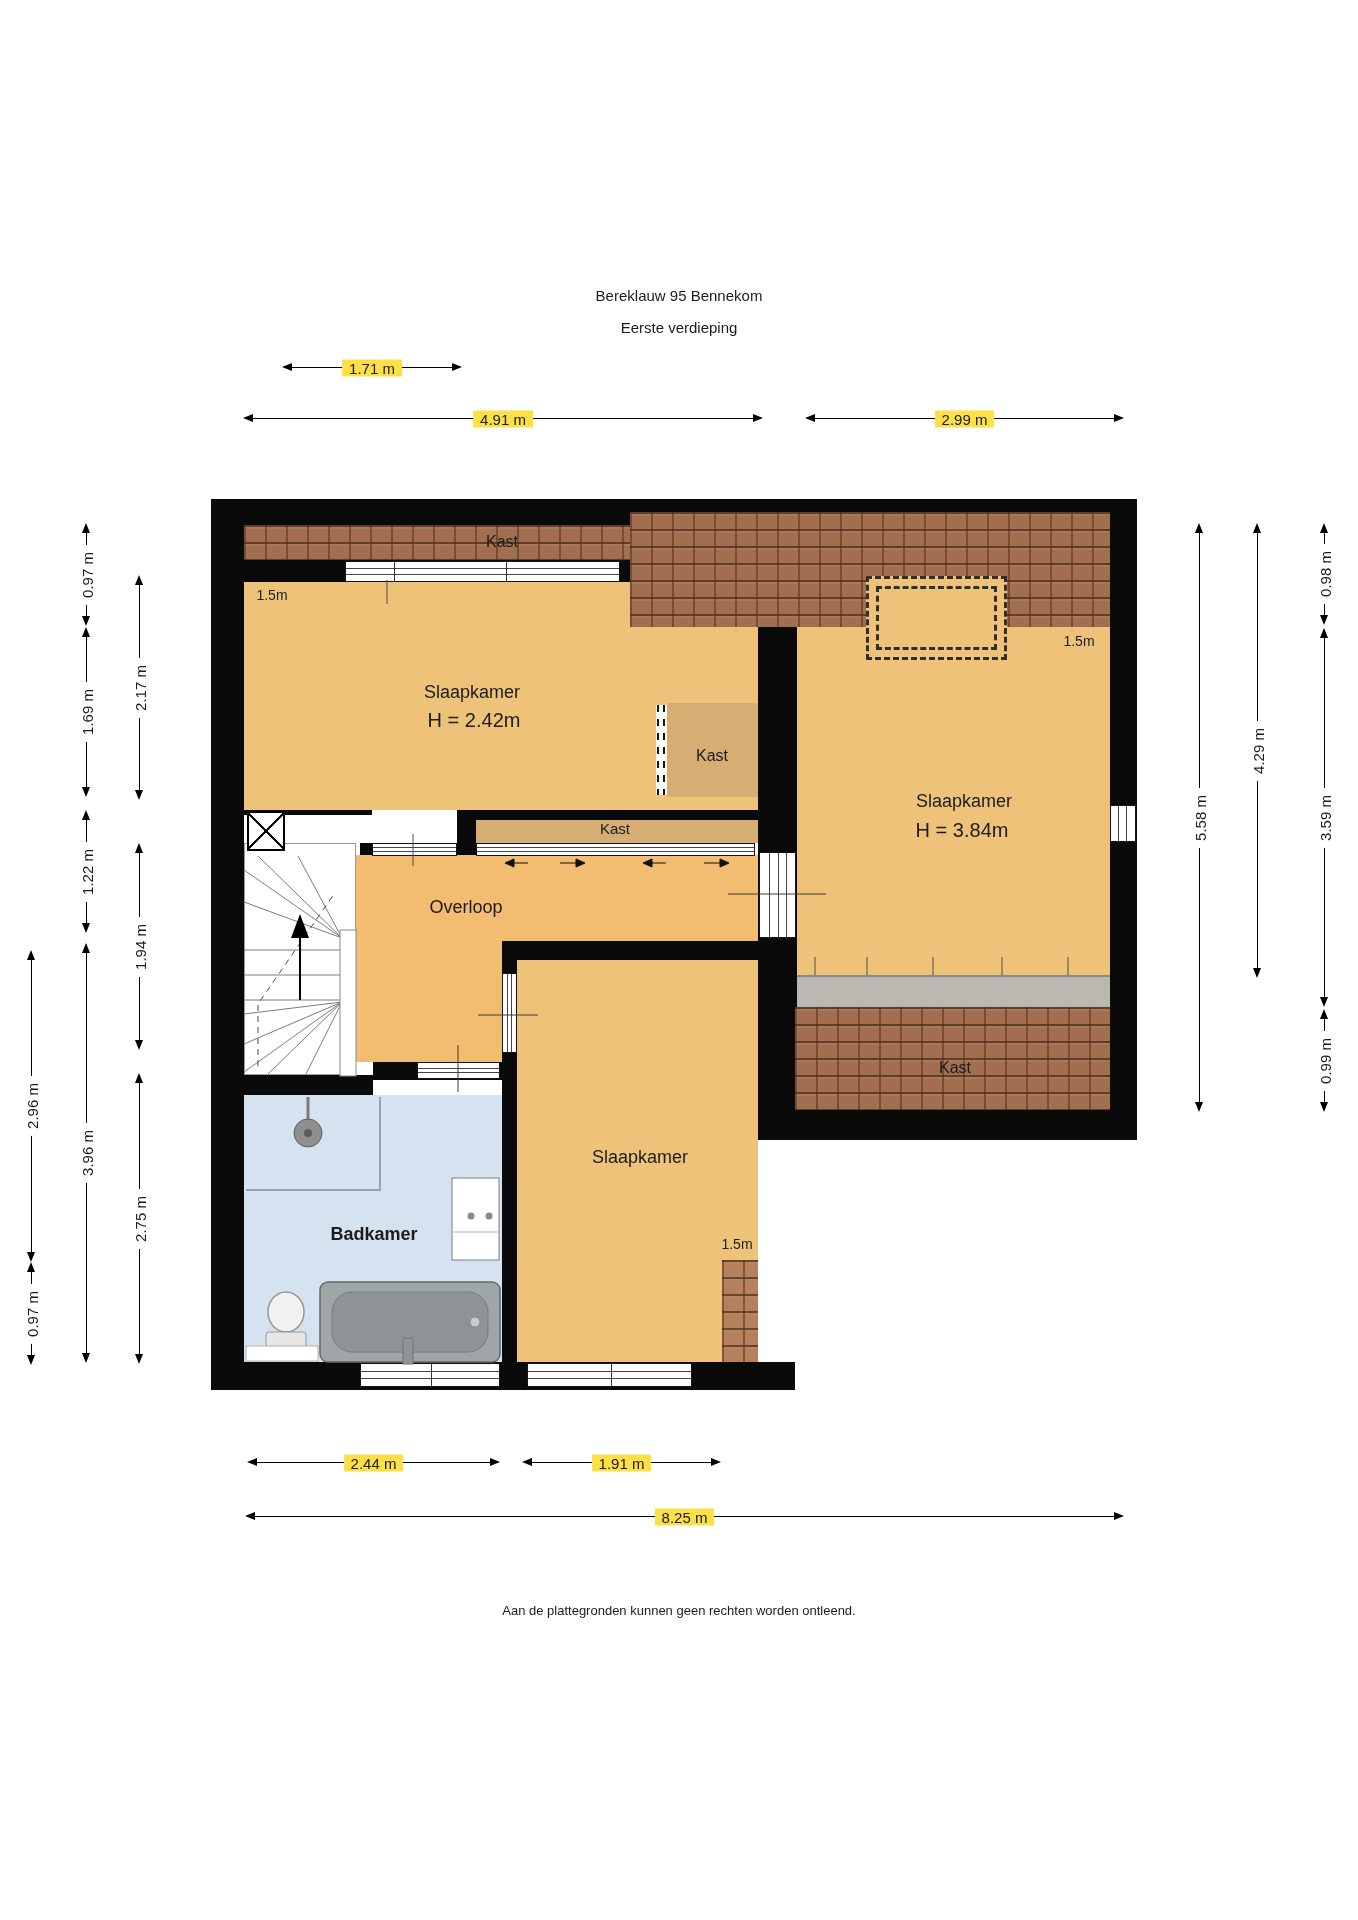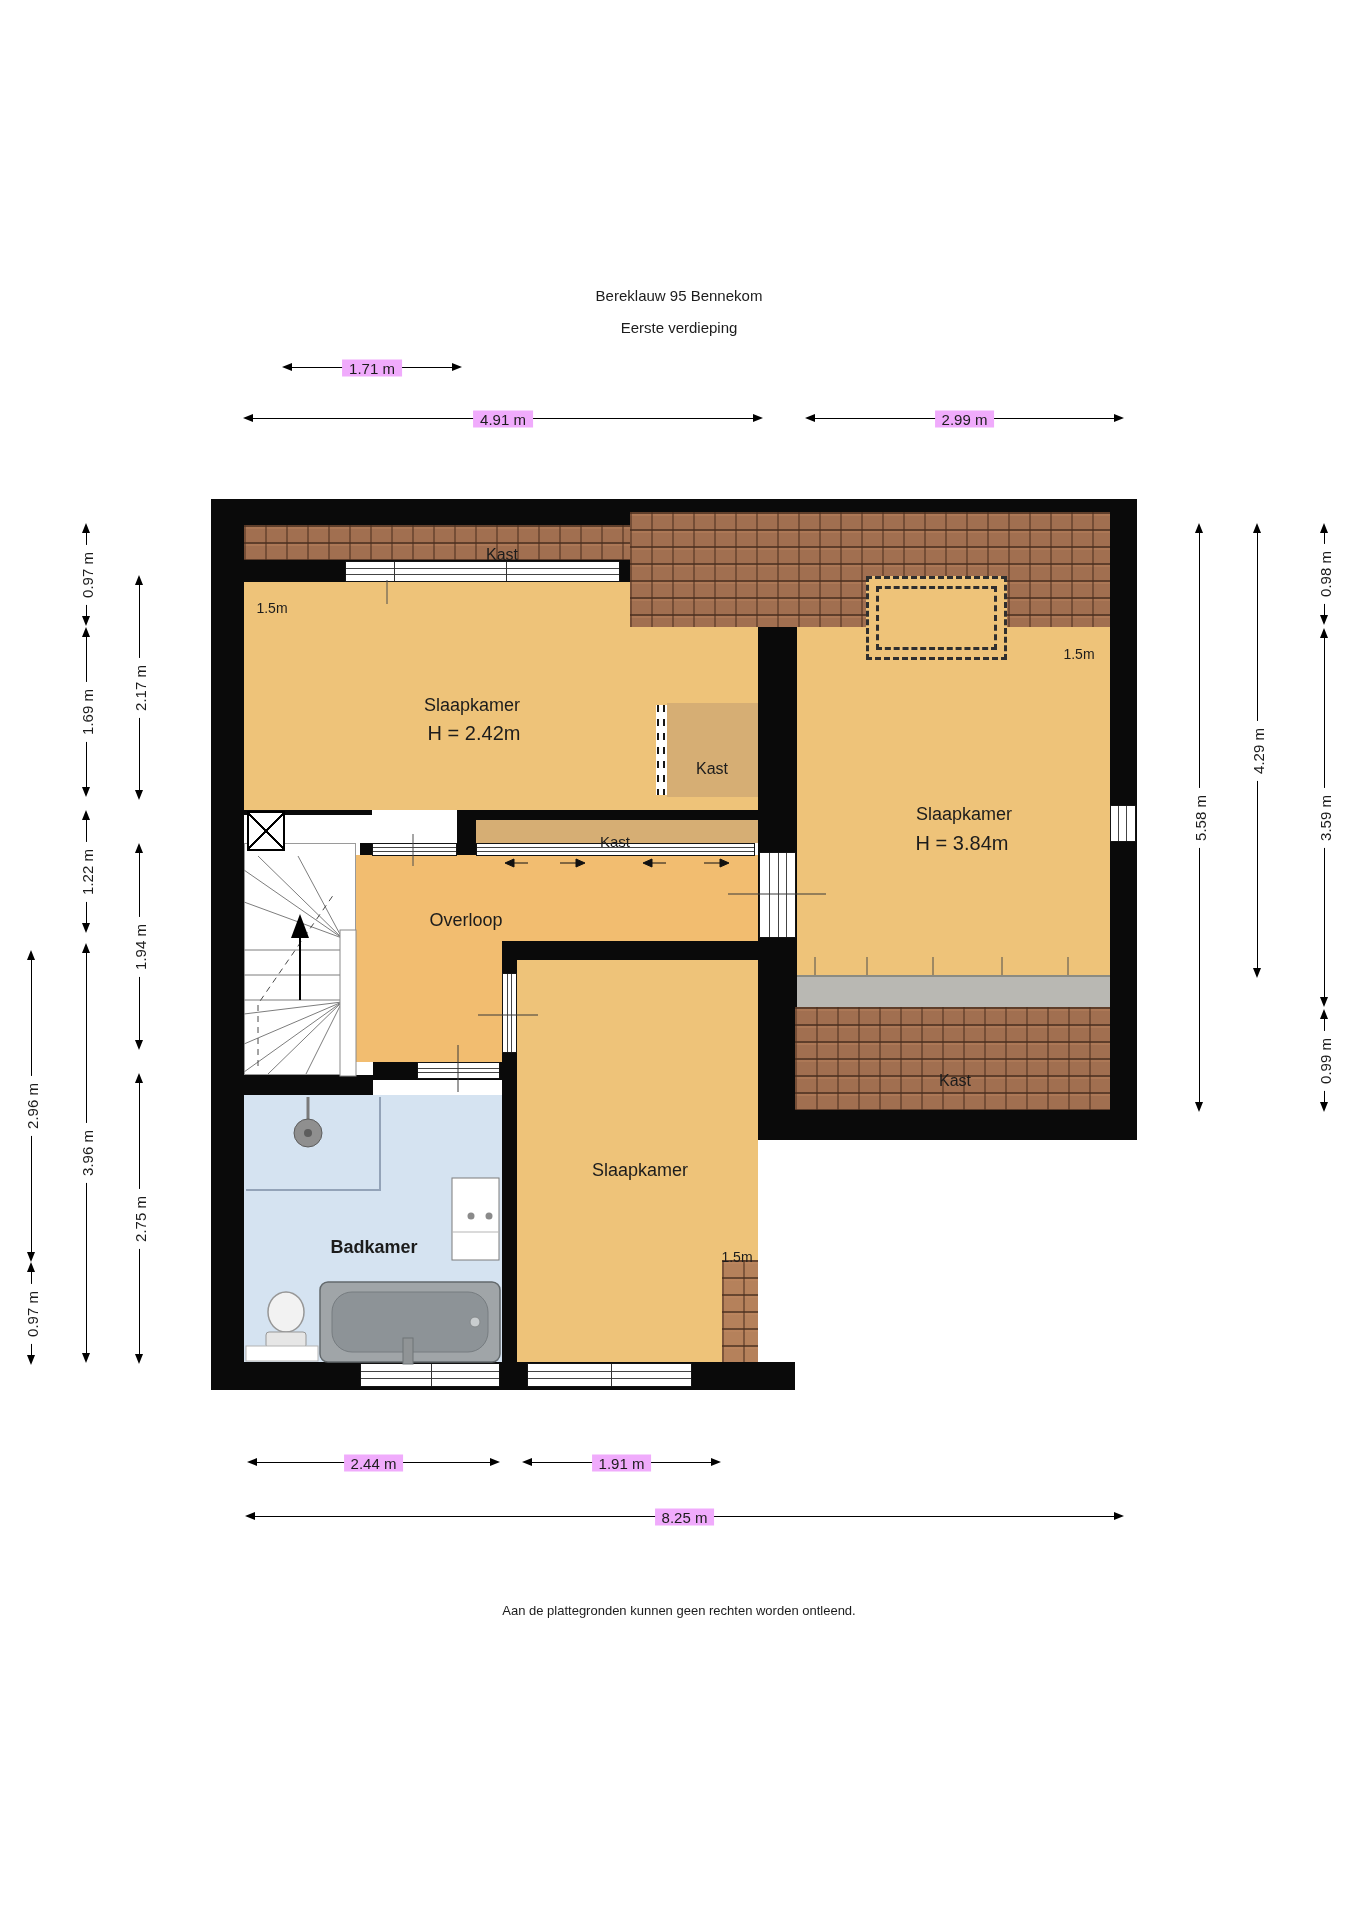--- a/index.html
+++ b/index.html
@@ -19,36 +19,36 @@
   .winv .v{position:absolute;top:0;bottom:0;width:1px;background:#444;}
   .ddoor{position:absolute;background:#fff;}
   .ddoor .dl{position:absolute;top:0;bottom:0;width:2px;
      background:repeating-linear-gradient(180deg,#151515 0 7px,transparent 7px 14px);}
   .dwin{position:absolute;background:#eec379;border:3px dashed #2f2f2f;box-sizing:border-box;}
   .dwin .inner{position:absolute;left:7px;top:7px;right:7px;bottom:7px;border:3px dashed #2f2f2f;}
   .grayband{position:absolute;background:#b9b8b3;border-top:2px solid #8b8b82;box-sizing:border-box;}
   .xbox{position:absolute;border:2px solid #000;background:
      linear-gradient(45deg,transparent calc(50% - 1px),#000 calc(50% - 1px),#000 calc(50% + 1px),transparent calc(50% + 1px)),
      linear-gradient(135deg,transparent calc(50% - 1px),#000 calc(50% - 1px),#000 calc(50% + 1px),transparent calc(50% + 1px)),#fff;}
-  .lbl{position:absolute;white-space:nowrap;transform:translate(-50%,-50%);margin-top:13px;}
+  .lbl{position:absolute;white-space:nowrap;transform:translate(-50%,-50%);}
   .rm{font-size:18px;}
   .sub{font-size:20px;}
   .ks{font-size:16px;}
   .ks2{font-size:15px;}
   .rf{font-size:14px;}
   .ctr{position:absolute;left:0;width:100%;text-align:center;}
   
   .hdim{position:absolute;height:16px;}
   .hdim .ln{position:absolute;top:7px;left:5px;right:5px;height:1px;background:#000;}
   .hdim::before{content:"";position:absolute;left:0;top:3px;
      border-top:4px solid transparent;border-bottom:4px solid transparent;border-right:10px solid #000;}
   .hdim::after{content:"";position:absolute;right:0;top:3px;
      border-top:4px solid transparent;border-bottom:4px solid transparent;border-left:10px solid #000;}
   .hdim .dlbl{position:absolute;left:50%;top:8px;transform:translate(-50%,-50%);
-     background:#f0abfc;padding:0 7px;font-size:15px;white-space:nowrap;}
+     background:#fde047;padding:0 7px;font-size:15px;white-space:nowrap;}
   .vdim{position:absolute;width:16px;}
   .vdim .ln{position:absolute;left:7px;top:5px;bottom:5px;width:1px;background:#000;}
   .vdim::before{content:"";position:absolute;top:0;left:3px;
      border-left:4px solid transparent;border-right:4px solid transparent;border-bottom:10px solid #000;}
   .vdim::after{content:"";position:absolute;bottom:0;left:3px;
      border-left:4px solid transparent;border-right:4px solid transparent;border-top:10px solid #000;}
   .vdim .dlbl{position:absolute;top:50%;left:8px;transform:translate(-50%,-50%) rotate(-90deg);
      background:#fff;padding:0 7px;font-size:15px;white-space:nowrap;}
 </style>
 </head>

